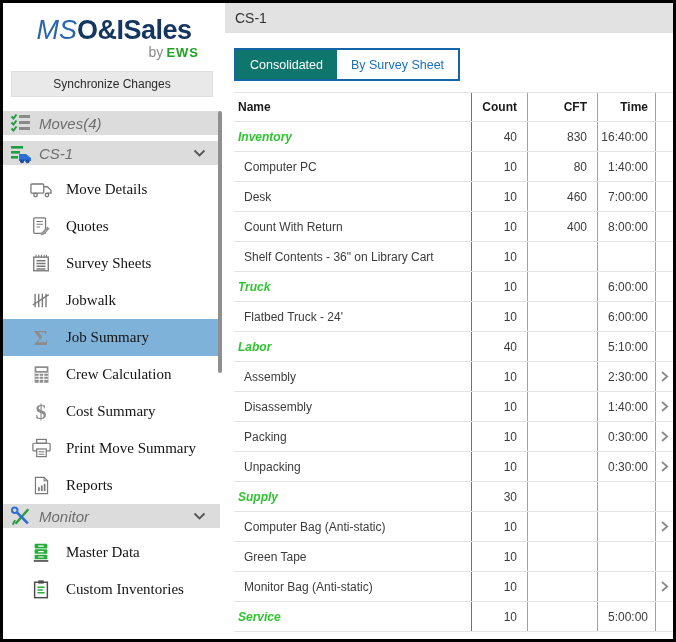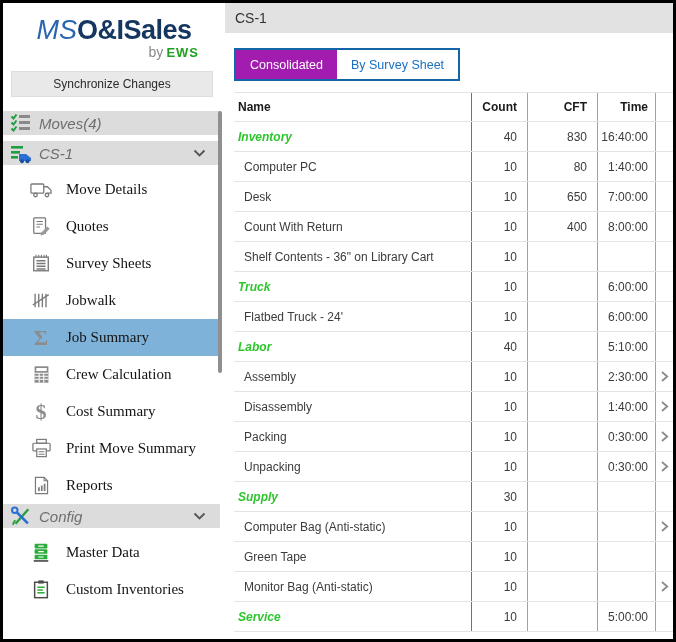--- a/index.html
+++ b/index.html
@@ -51,21 +51,21 @@
   .title-bar {
     height:30px; background:#e2e2e2; display:flex; align-items:center;
     padding-left:10px; font-size:14px; color:#333;
   }
   .tabs-row { margin:15px 0 0 9px; }
   .tabs { display:inline-flex; border:2px solid #1464a8; }
   .tab {
     font-family:inherit; font-size:12.5px; height:29px; padding:0 14px;
     border:none; cursor:pointer; background:#fff; color:#1a6fc0;
   }
-  .tab.active { background:#a21caf; color:#fff; }
+  .tab.active { background:#0f766e; color:#fff; }
   
   .table { margin:11px 0 0 9px; border-top:1px solid #e4e4e4; }
   .trow { display:flex; height:30px; border-bottom:1px solid #e4e4e4; align-items:stretch; }
   .thead { height:29px; font-weight:bold; color:#1a1a1a; }
   .cell { display:flex; align-items:center; font-size:12px; color:#3c3c3c; height:100%; }
   .c-name { flex:1; padding-left:4px; border-right:1px solid #737373; min-width:0; }
   .c-num { justify-content:flex-end; padding-right:10px; border-right:1px solid #84cc16; }
   .c-count { width:56px; }
   .c-cft { width:70px; }
   .c-time { width:58px; padding-right:7px; }
@@ -220,21 +220,21 @@
 
       <div class="nav-group">
         <span class="ic">
           <svg width="23" height="23" viewBox="0 0 24 24">
             <path d="M20 4L6 20" stroke="#2a9e3f" stroke-width="2.6"></path>
             <path d="M3 21l2.5-5" stroke="#2a9e3f" stroke-width="2"></path>
             <circle cx="5.2" cy="5.2" r="3" fill="none" stroke="#2b6fd4" stroke-width="2.2"></circle>
             <path d="M7.5 7.5l12 12" stroke="#2b6fd4" stroke-width="3"></path>
           </svg>
         </span>
-        <span class="grow">Config</span>
+        <span class="grow">Monitor</span>
         <span class="chev">
           <svg width="13" height="9" viewBox="0 0 13 9">
               <path d="M1.5 1.5l5 5 5-5" fill="none" stroke="#555" stroke-width="1.8"></path>
             </svg>
         </span>
       </div>
 
       <div class="nav-item">
         <span class="ic">
           <svg width="20" height="21" viewBox="0 0 22 22">
@@ -304,21 +304,21 @@
     <div class="cell c-num c-time">1:40:00</div>
     <div class="cell c-chev hidden-chev">
       <svg width="8" height="11" viewBox="0 0 8 11">
                 <path d="M1 1l5.2 4.5L1 10" fill="none" stroke="#8a8a8a" stroke-width="1.8"></path>
               </svg>
     </div>
   </div>
           <div class="trow">
     <div class="cell c-name">Desk</div>
     <div class="cell c-num c-count">10</div>
-    <div class="cell c-num c-cft">650</div>
+    <div class="cell c-num c-cft">460</div>
     <div class="cell c-num c-time">7:00:00</div>
     <div class="cell c-chev hidden-chev">
       <svg width="8" height="11" viewBox="0 0 8 11">
                 <path d="M1 1l5.2 4.5L1 10" fill="none" stroke="#8a8a8a" stroke-width="1.8"></path>
               </svg>
     </div>
   </div>
           <div class="trow">
     <div class="cell c-name">Count With Return</div>
     <div class="cell c-num c-count">10</div>

